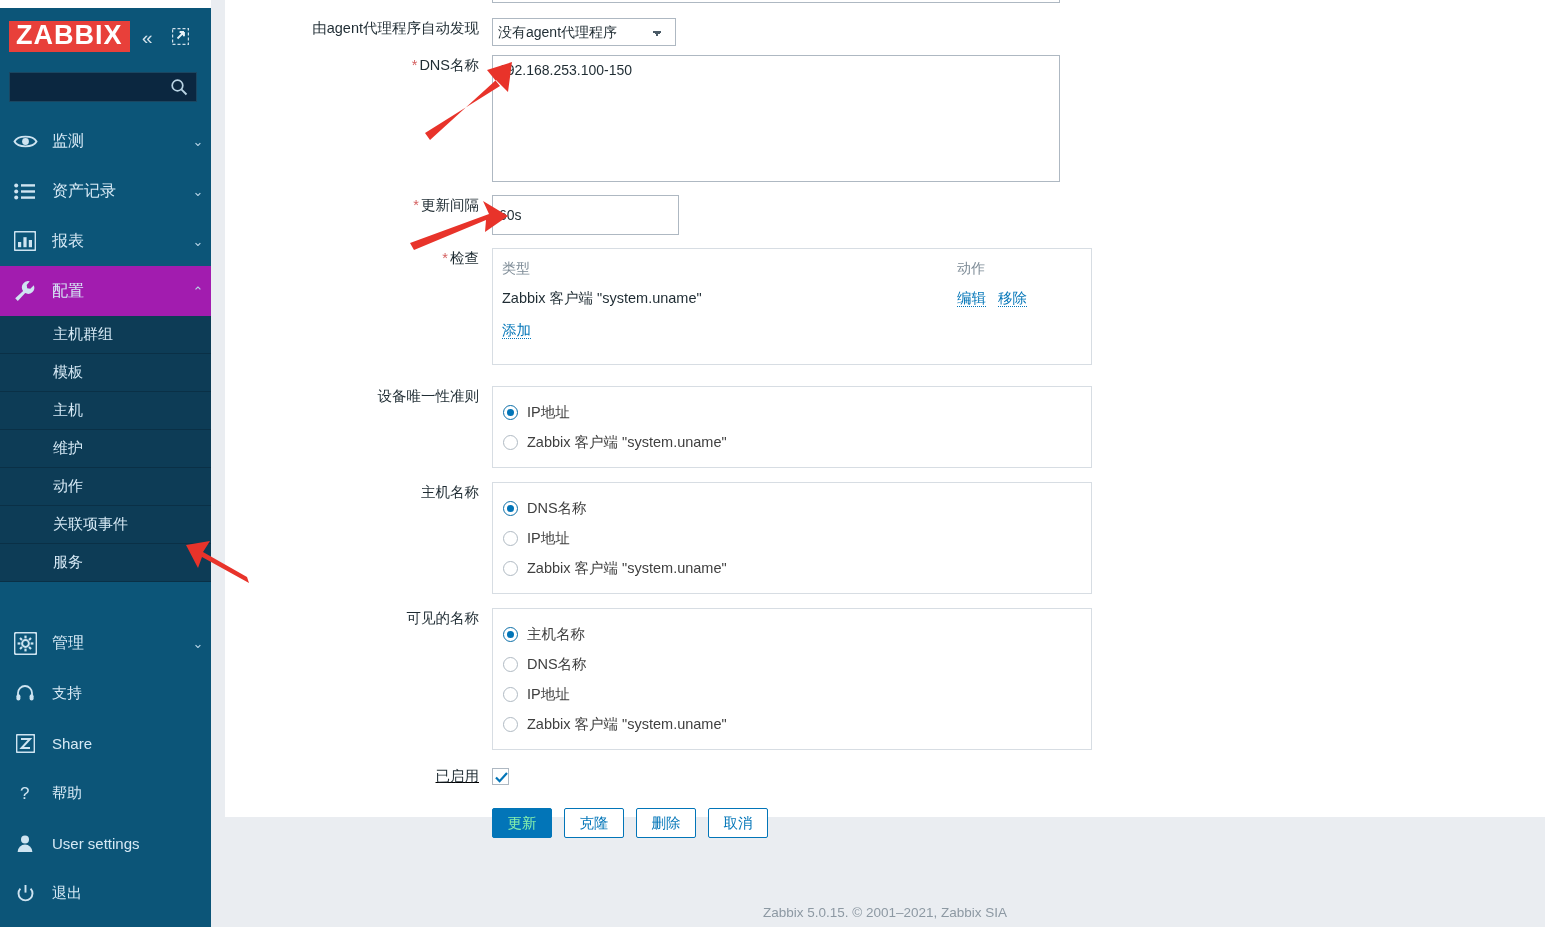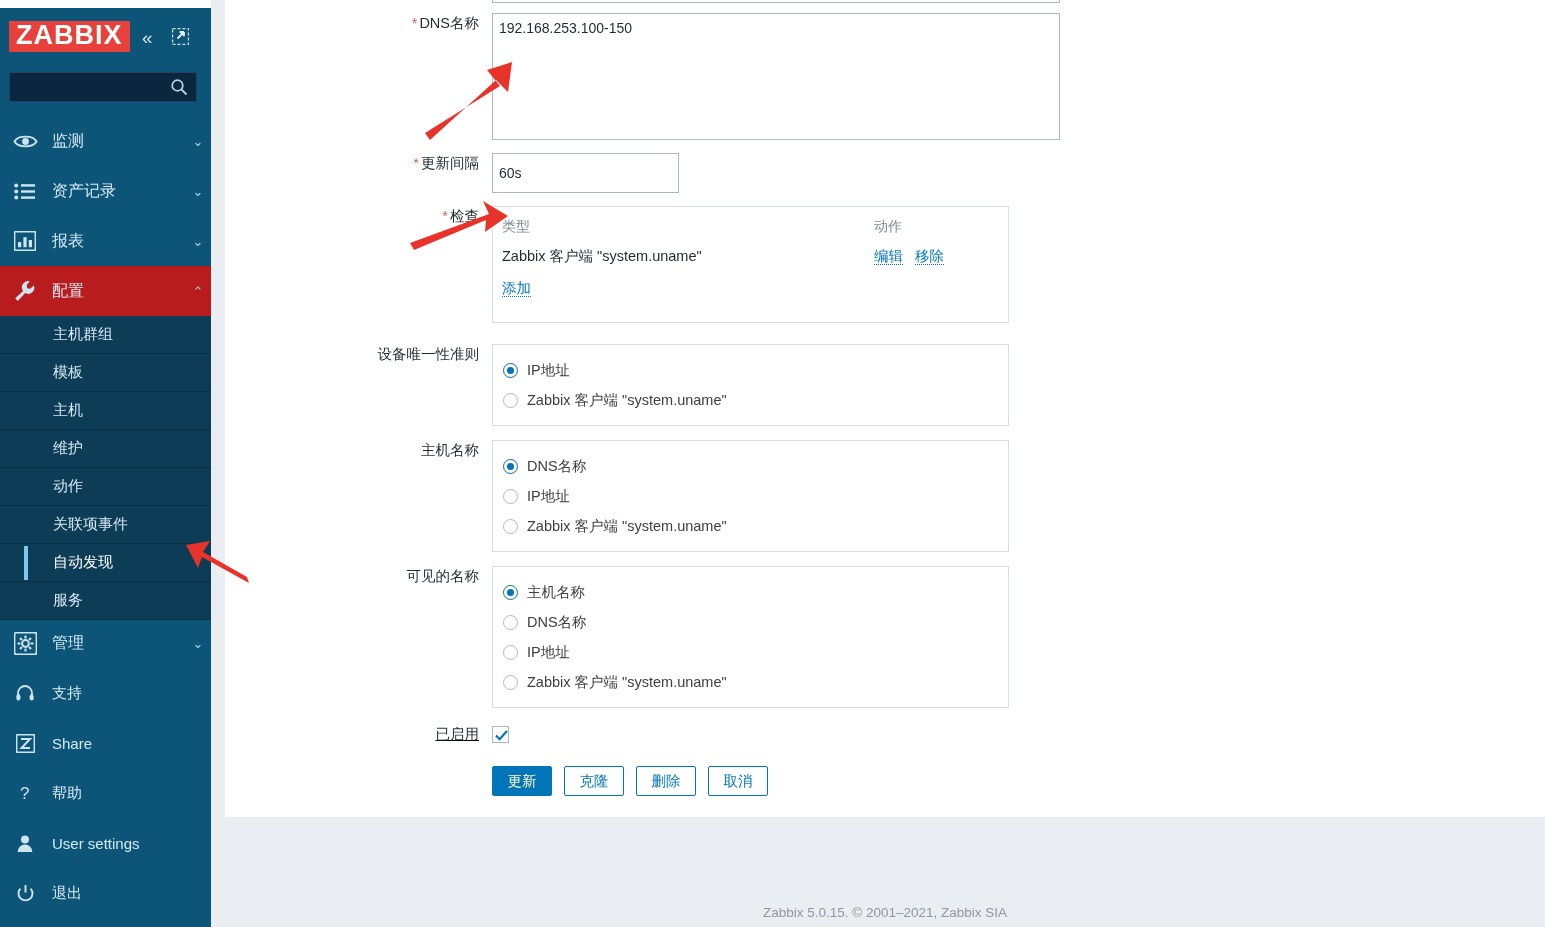--- a/index.html
+++ b/index.html
@@ -62,21 +62,21 @@
   .sb-nav { position: absolute; top: 108px; left: 0; width: 211px; }
   .sb-item {
     position: relative;
     height: 50px;
     display: flex; align-items: center;
     padding-left: 9px;
     color: #d6e9f5;
     font-size: 16px;
     cursor: pointer;
   }
-  .sb-item.active { background: #b91c1c; }
+  .sb-item.active { background: #a21caf; }
   .sb-item .ico {
     width: 32px; height: 26px;
     display: flex; align-items: center; justify-content: center;
     margin-right: 11px;
     flex: 0 0 auto;
   }
   .sb-item .lbl { flex: 1 1 auto; }
   .sb-item .chev {
     width: 26px; text-align: center; font-size: 13px; color: #b6d4e6;
   }
@@ -175,21 +175,21 @@
     width: 568px; height: 127px;
     padding: 5px 6px;
     resize: none;
     line-height: 18px;
   }
   input.txt.interval { width: 187px; height: 40px; }
 
   .panel {
     border: 1px solid #d7dde3;
     background: #fff;
-    width: 517px;
+    width: 600px;
   }
   .panel.checks { padding: 10px 8px 12px 8px; }
   .chk-table { width: 100%; border-collapse: collapse; }
   .chk-table th {
     text-align: left;
     font-weight: normal;
     color: #7d8b96;
     font-size: 14px;
     padding-bottom: 10px;
   }
@@ -240,21 +240,21 @@
   button.b {
     font-family: "Liberation Sans", sans-serif;
     font-size: 14.5px;
     height: 30px;
     min-width: 60px;
     padding: 0 14px;
     border-radius: 2px;
     cursor: pointer;
     line-height: 1;
   }
-  button.b.primary { background: #0275b8; border: 1px solid #0275b8; color: #fef9c3; }
+  button.b.primary { background: #0275b8; border: 1px solid #0275b8; color: #86efac; }
   button.b.ghost { background: #fff; border: 1px solid #0275b8; color: #0275b8; }
 
   .footer {
     position: absolute; left: 225px; top: 905px;
     width: 1320px;
     text-align: center;
     color: #8d99a3;
     font-size: 13.5px;
   }
 
@@ -354,23 +354,20 @@
           <span>主机</span>
         </div>
         <div class="sb-sub-item">
           <span>维护</span>
         </div>
         <div class="sb-sub-item">
           <span>动作</span>
         </div>
         <div class="sb-sub-item">
           <span>关联项事件</span>
-        </div>
-        <div class="sb-sub-item sel">
-          <span>自动发现</span>
         </div>
         <div class="sb-sub-item">
           <span>服务</span>
         </div>
       </div>
     </div>
 
     <div class="sb-bottom">
       <div class="sb-item">
         <span class="ico">
@@ -451,20 +448,28 @@
   <div class="content">
     <div class="form">
 
       <div class="row" style="height:4px;">
         <div class="lab"></div>
         <div class="fld">
           <div style="width:568px;height:3px;border:1px solid #aeb8c2;border-top:none;background:#fff;"></div>
         </div>
       </div>
 
+      <div class="row" style="margin-top:14px;">
+        <div class="lab">由agent代理程序自动发现</div>
+        <div class="fld">
+          <select class="sel">
+            <option>没有agent代理程序</option>
+          </select>
+        </div>
+      </div>
 
       <div class="row" style="margin-top:9px;">
         <div class="lab">
           <span class="req">*</span><span>DNS名称</span>
         </div>
         <div class="fld">
           <textarea class="ta" style="">192.168.253.100-150</textarea>
         </div>
       </div>
 

